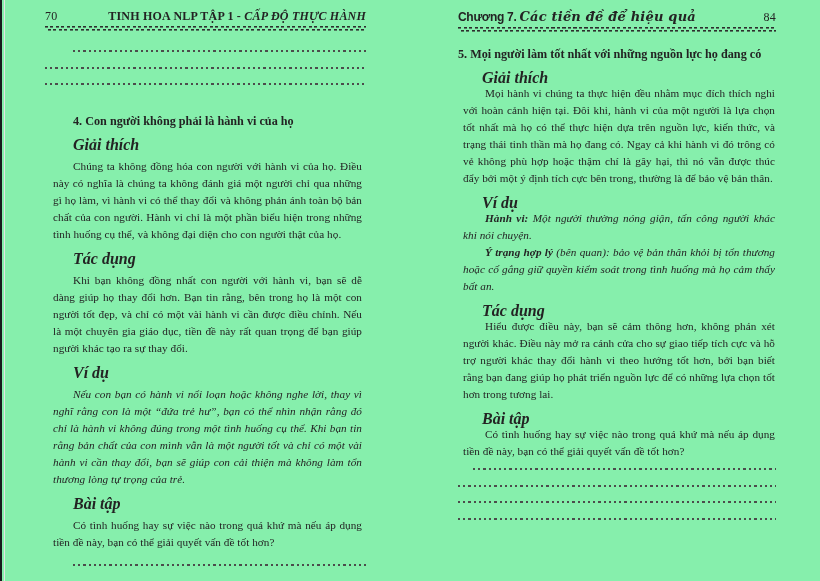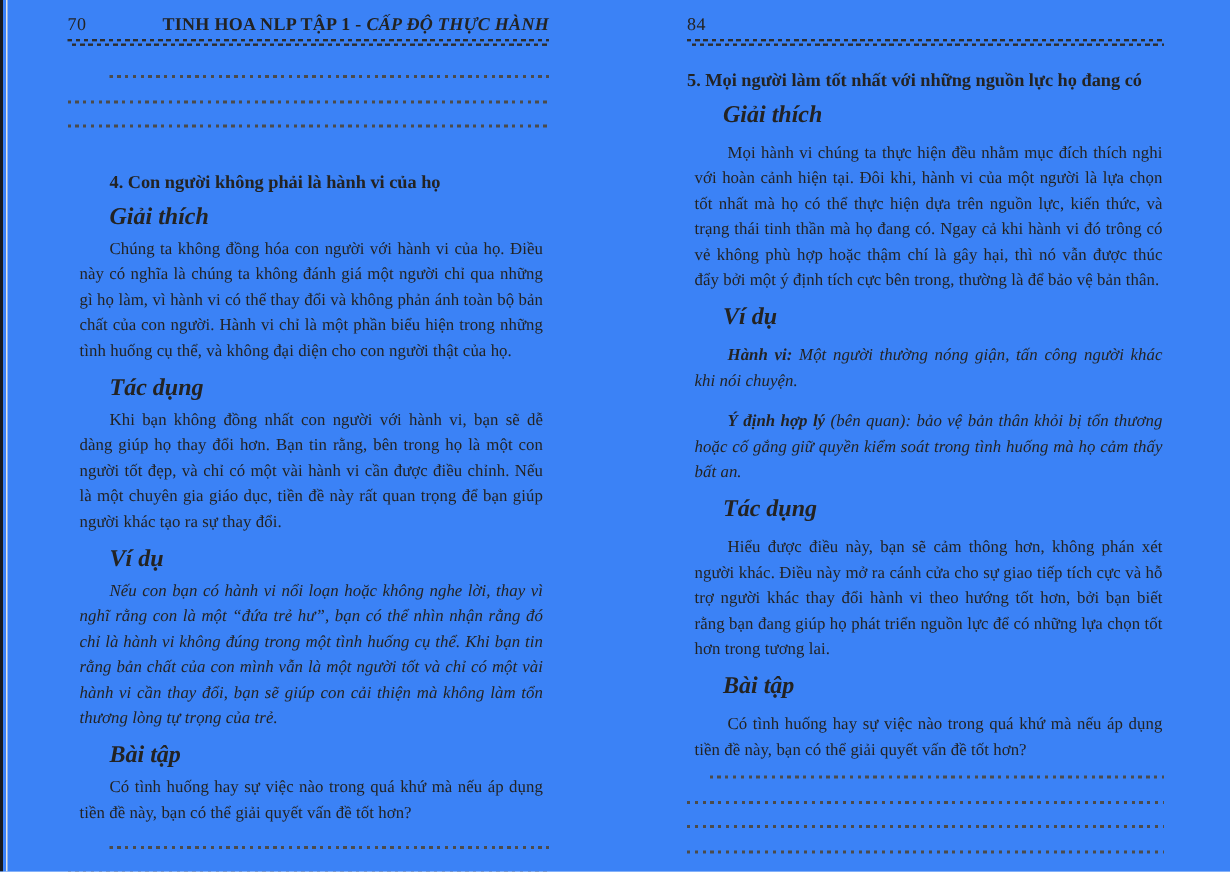--- a/index.html
+++ b/index.html
@@ -2,21 +2,21 @@
 <html><head>
 <meta charset="utf-8">
 <style>
   html, body { margin:0; padding:0; }
   body {
     width:820px; height:581px; overflow:hidden;
     background:#ffffff;
     font-family:"Liberation Serif", serif;
     color:#232323;
   }
-  .screen { position:relative; width:820px; height:581px; background:#3b82f6; }
+  .screen { position:relative; width:820px; height:581px; background:#86efac; }
 
   
   .edge-black { position:absolute; left:0; top:0; width:2px; height:100%; background:#181a1d; }
   .edge-gray  { position:absolute; left:4px; top:0; width:1px; height:100%; background:#e3e3e3; }
 
   .page { position:absolute; top:9px; }
   .page-left  { left:45px;  width:321px; }
   .page-right { left:458px; width:318px; }
 
   
@@ -55,21 +55,21 @@
   h3.heading { font-size:12.2px; font-weight:bold; margin:14px 0 0 0; line-height:15px; }
   .page-left  h3.heading { margin-left:28px; margin-top:29px; }
   .page-right h3.heading { margin-top:15px; }
 
   .sub { font-weight:bold; font-style:italic; font-size:16px; margin-top:9px; line-height:14px; }
   .page-left  .sub { margin-left:28px; }
   .page-right .sub { margin-left:24px; }
 
   .p { font-size:11.2px; line-height:17px; text-align:justify; letter-spacing:0.05px; }
   .page-left  .p { margin:6px 4px 0 8px;  text-indent:20px; }
-  .page-right .p { margin:10px 1px 0 5px;  text-indent:22px; }
+  .page-right .p { margin:0 1px 0 5px;  text-indent:22px; }
   .p.it { font-style:italic; }
   .p .lead { font-weight:bold; font-style:italic; }
 </style>
 </head>
 <body>
 
 <div class="screen">
   <div class="edge-black"></div>
   <div class="edge-gray"></div>
 
@@ -101,33 +101,34 @@
     <p class="p">Có tình huống hay sự việc nào trong quá khứ mà nếu áp dụng tiền đề này, bạn có thể giải quyết vấn đề tốt hơn?</p>
 
     <div class="answers answers-bottom">
         <div class="dotline indent"></div>
         <div class="dotline"></div>
       </div>
   </div>
 
   <div class="page page-right">
     <div class="pg-header">
+      <span class="chap"><span class="chap-label">Chương 7.</span><span class="chap-title">Các tiền đề để hiệu quả</span></span>
       <span class="pg-num">84</span>
     </div>
     <div class="stitch"></div>
 
     <h3 class="heading">5. Mọi người làm tốt nhất với những nguồn lực họ đang có</h3>
 
     <div class="sub">Giải thích</div>
     <p class="p">Mọi hành vi chúng ta thực hiện đều nhằm mục đích thích nghi với hoàn cảnh hiện tại. Đôi khi, hành vi của một người là lựa chọn tốt nhất mà họ có thể thực hiện dựa trên nguồn lực, kiến thức, và trạng thái tinh thần mà họ đang có. Ngay cả khi hành vi đó trông có vẻ không phù hợp hoặc thậm chí là gây hại, thì nó vẫn được thúc đẩy bởi một ý định tích cực bên trong, thường là để bảo vệ bản thân.</p>
 
     <div class="sub">Ví dụ</div>
     <p class="p it"><span class="lead">Hành vi:</span><span> Một người thường nóng giận, tấn công người khác khi nói chuyện.</span></p>
 
-    <p class="p it"><span class="lead">Ý định hợp lý</span><span> (bên quan):</span><span> bảo vệ bản thân khỏi bị tổn thương hoặc cố gắng giữ quyền kiểm soát trong tình huống mà họ cảm thấy bất an.</span></p>
+    <p class="p it"><span class="lead">Ý trạng hợp lý</span><span> (bên quan):</span><span> bảo vệ bản thân khỏi bị tổn thương hoặc cố gắng giữ quyền kiểm soát trong tình huống mà họ cảm thấy bất an.</span></p>
 
     <div class="sub">Tác dụng</div>
     <p class="p">Hiểu được điều này, bạn sẽ cảm thông hơn, không phán xét người khác. Điều này mở ra cánh cửa cho sự giao tiếp tích cực và hỗ trợ người khác thay đổi hành vi theo hướng tốt hơn, bởi bạn biết rằng bạn đang giúp họ phát triển nguồn lực để có những lựa chọn tốt hơn trong tương lai.</p>
 
     <div class="sub">Bài tập</div>
     <p class="p">Có tình huống hay sự việc nào trong quá khứ mà nếu áp dụng tiền đề này, bạn có thể giải quyết vấn đề tốt hơn?</p>
 
     <div class="answers answers-bottom">
         <div class="dotline indent"></div>
         <div class="dotline"></div>

